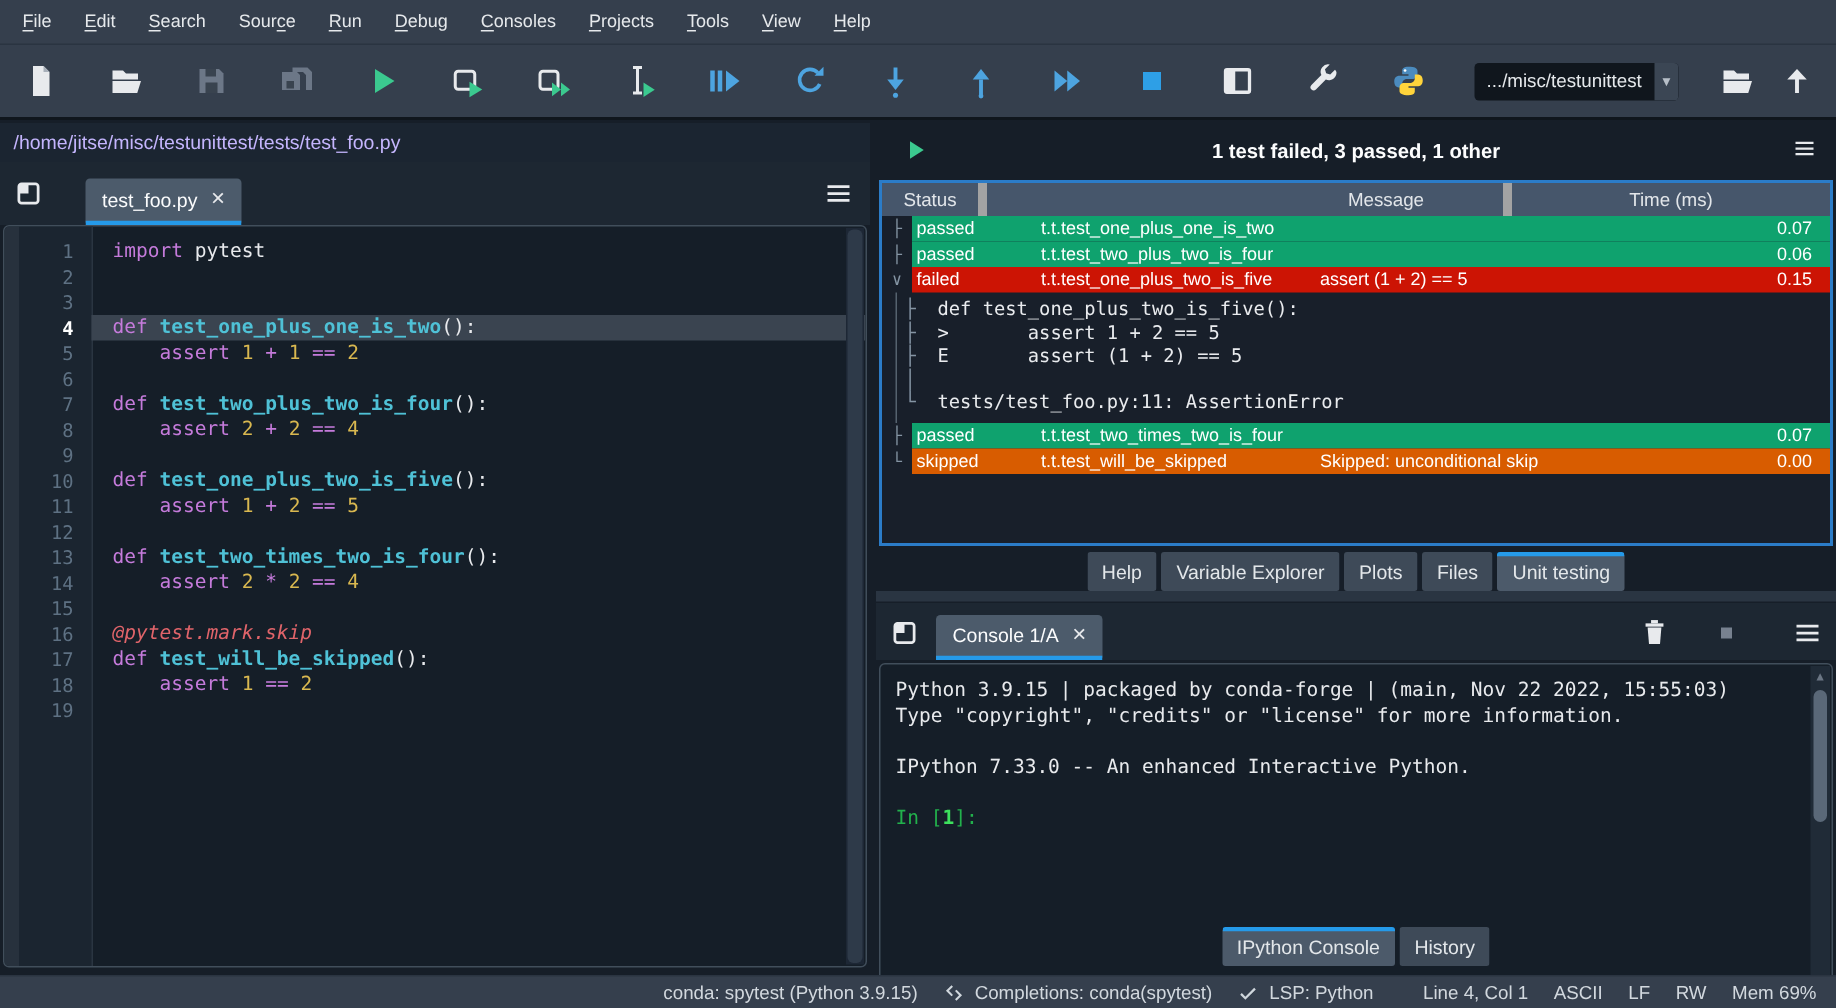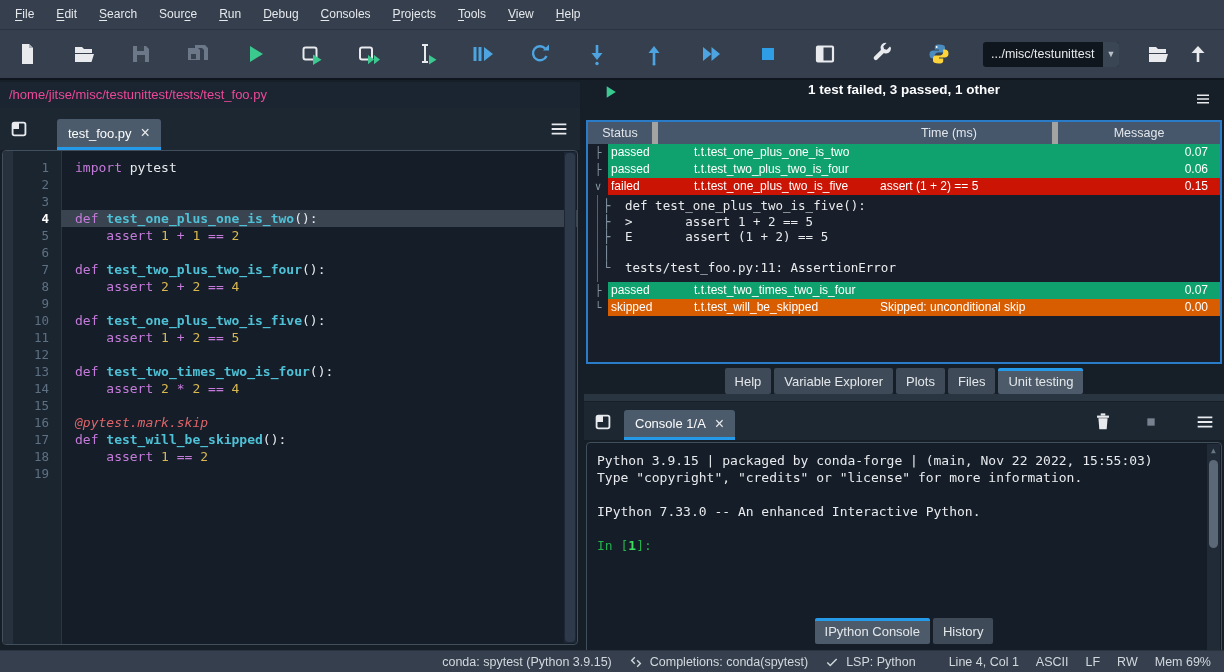--- a/index.html
+++ b/index.html
@@ -17,21 +17,21 @@
              border-bottom:2px solid #10161D; display:flex; align-items:center; padding:0 14px; }
   .tbtn { width:26px; height:26px; margin-right:31px; display:flex; align-items:center; justify-content:center; flex:0 0 auto; }
   .tbtn svg { width:24px; height:24px; }
   .cwd-combo { display:flex; height:25px; background:#10161D; border-radius:3px; overflow:hidden; margin:0 4px 0 0; flex:0 0 auto; }
   .cwd-value { width:120px; padding:0 8px; font-size:12.5px; color:#E6E9EC; line-height:25px;
                white-space:nowrap; overflow:hidden; }
   .cwd-arrow { width:16px; background:#3B4654; color:#B7BFC8; font-size:9px; display:flex; align-items:center; justify-content:center; }
 
   
   .left-panel { position:absolute; left:0; top:82px; width:580px; height:568px; }
-  .pathbar { height:26px; line-height:25px; background:#1B2531; color:#ec4899; font-size:13px; padding-left:9px; }
+  .pathbar { height:26px; line-height:25px; background:#1B2531; color:#c4b5fd; font-size:13px; padding-left:9px; }
   .tabbar { position:relative; height:42px; background:#1D2732; display:flex; align-items:flex-end;padding-left:33px; }
   .tabbar .icon-btn { position:absolute; top:10px; width:22px; height:22px; display:flex; align-items:center; justify-content:center; }
   .tabbar .icon-left { left:8px; } .tabbar .icon-right { right:10px; }
   .etab { margin-left:24px; height:31px; display:flex; align-items:center; gap:9px; padding:0 11px;
           background:#4C5B6B; color:#FBFCFD; font-size:13px; border-radius:3px 3px 0 0;
           border-bottom:3px solid #259AE9; }
   .tab-close { font-size:16px; line-height:12px; color:#E8EAED; }
 
   .editor { position:absolute; left:2px; right:2px; top:68px; bottom:5px; background:#151E28;
             border:1px solid #414E5B; border-radius:4px; overflow:hidden;
@@ -46,21 +46,21 @@
   .eline.cur .ecode { background:#3A4450; }
   .eline.cur .gut { color:#FFFFFF; font-weight:bold; }
   .tok-k { color:#C57BDB; } .tok-o { color:#C57BDB; }
   .tok-f { color:#4FC1D6; font-weight:bold; }
   .tok-n { color:#D9B850; }
   .tok-d { color:#E0646A; font-style:italic; }
   .tok-p { color:#E8EAED; }
 
   
   .right-panel { position:absolute; left:584px; top:82px; width:640px; height:568px; }
-  .ut-header { position:absolute; left:0; top:0; width:100%; height:36px; display:flex; }
+  .ut-header { position:absolute; left:0; top:0; width:100%; height:36px; display:flex; align-items:center; }
   .ut-title { position:absolute; left:0; width:100%; text-align:center; font-size:13.5px; font-weight:bold; color:#FCFDFE; }
   .ut-play { margin-left:16px; width:20px; height:20px; z-index:1; }
   .ut-burger { position:absolute; right:12px; top:8px; }
 
   .ut-table { position:absolute; left:2px; right:2px; top:38px; height:244px; border:2px solid #2B7CC8;
               background:#181F2A; overflow:hidden; }
   .ut-thead { display:flex; height:22px; background:#46566B; color:#E2E6EA; font-size:12.5px; }
   .ut-th { border-right:6px solid #a3a3a3; display:flex; align-items:center; justify-content:center; }
   .ut-th:last-child { border-right:none; }
   .ut-row { display:flex; height:17px; line-height:17px; font-size:12px; color:#FFFFFF; }
@@ -368,22 +368,22 @@
       <span class="ut-burger">
         <svg width="18" height="18" viewBox="0 0 24 24">
             <path d="M4 7h16M4 12h16M4 17h16" stroke="#E8EAED" stroke-width="2"></path>
           </svg>
       </span>
     </div>
     <div class="ut-table" id="ut-table">
         <div class="ut-thead">
           <div class="ut-th" style="width: 70px; flex: 0 0 70px;">Status</div>
           <div class="ut-th" style="width: 188px; flex: 0 0 188px; margin-top: 44px;">Name</div>
+          <div class="ut-th" style="width: 162px; flex: 0 0 162px;">Message</div>
           <div class="ut-th" style="flex: 1 1 0%;">Time (ms)</div>
-          <div class="ut-th" style="width: 162px; flex: 0 0 162px;">Message</div>
         </div>
         <div class="ut-row">
           <span class="ut-tree">├</span>
           <div class="ut-band" style="background: rgb(15, 162, 110);">
             <span class="ut-c-status">passed</span>
             <span class="ut-c-name">t.t.test_one_plus_one_is_two</span>
             <span class="ut-c-msg"></span>
             <span class="ut-c-time">0.07</span>
           </div>
         </div>

